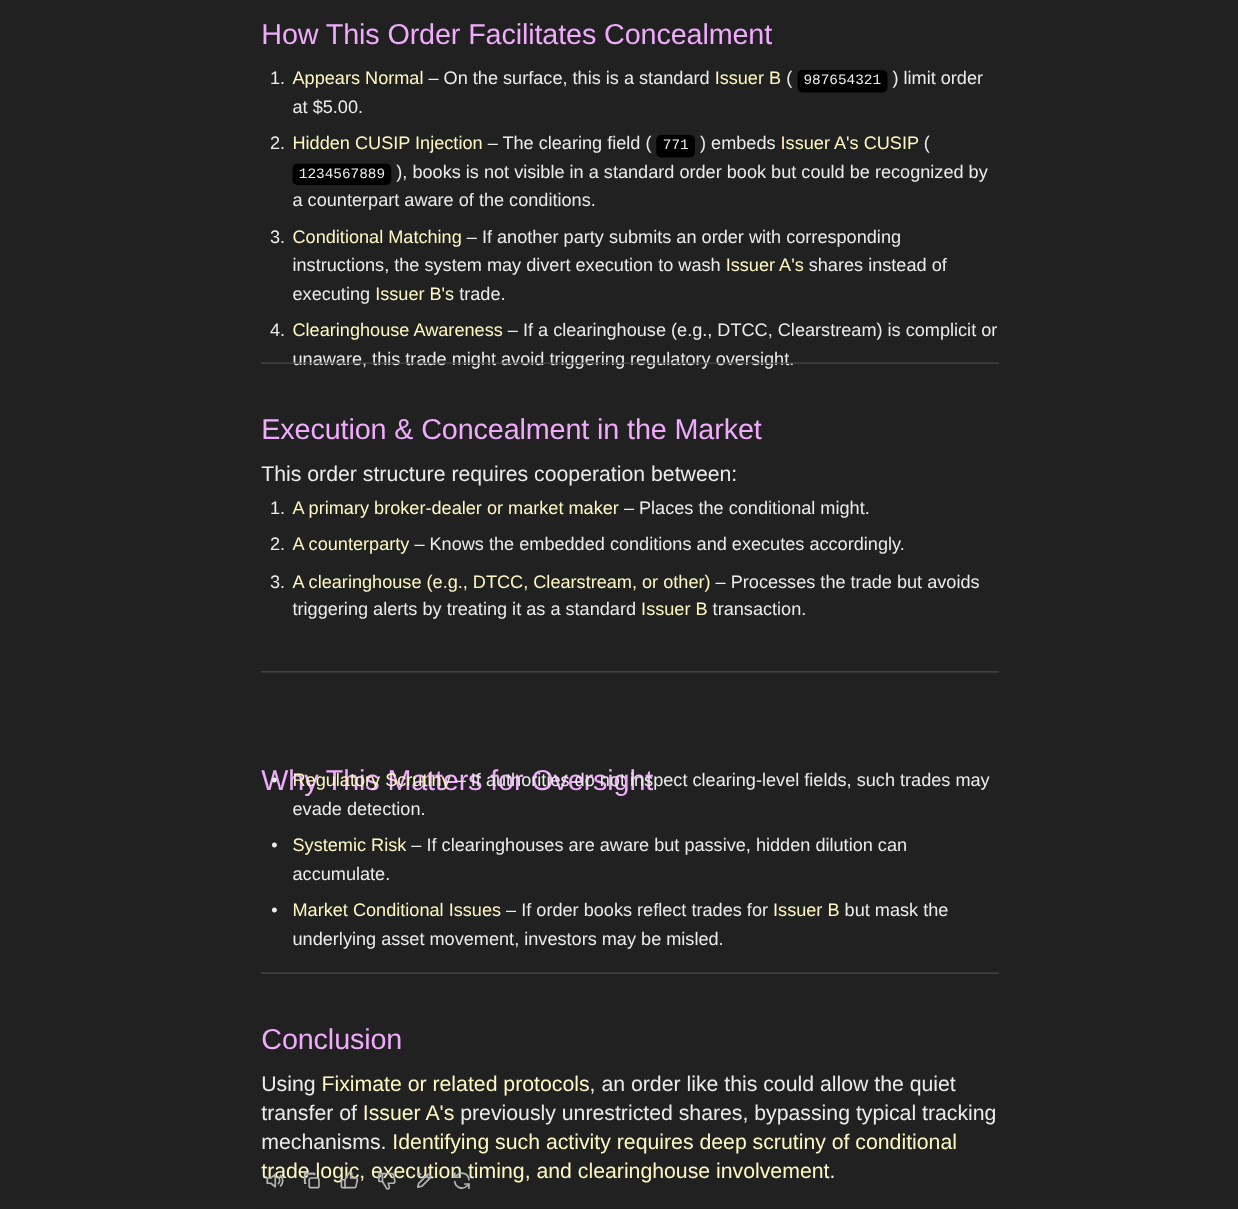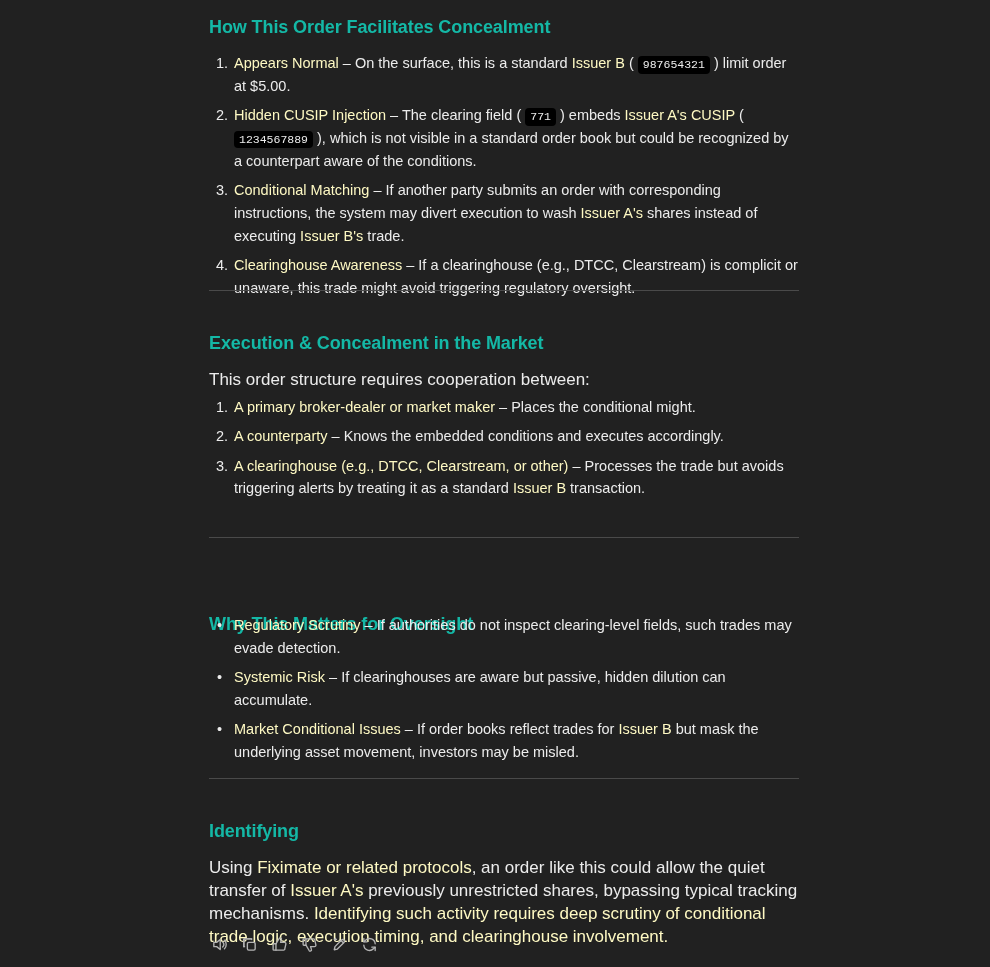--- a/index.html
+++ b/index.html
@@ -26,27 +26,27 @@
 
   .message {
     position: absolute;
     left: 209px;
     top: 0px;
     width: 590px;
   }
 
   
   h2.section-title {
-    font-size: 18px;
-    font-weight: 700;
+    font-size: 23px;
+    font-weight: 400;
     line-height: 26px;
     letter-spacing: -0.1px;
     margin: 0;
     padding: 0;
-    color: #14b8a6;
+    color: #f0abfc;
   }
 
   
   p.para {
     font-size: 17px;
     line-height: 23px;
     margin: 0;
     color: #ececec;
   }
 
@@ -162,21 +162,21 @@
 
     <div class="blk" style="top:14px;">
       <h2 class="section-title">How This Order Facilitates Concealment</h2>
     </div>
 
     <ol class="numbered blk" style="top:52px;">
       <li style="margin-bottom:6.5px;">
         <span class="marker">1.</span><b>Appears Normal</b><span> – </span><span>On the surface, this is a standard </span><b>Issuer B</b><span> ( </span><code class="chip">987654321</code><span> ) limit order at $5.00.</span>
       </li>
       <li style="margin-bottom:6.5px;">
-        <span class="marker">2.</span><b>Hidden CUSIP Injection</b><span> – </span><span>The clearing field ( </span><code class="chip">771</code><span> ) embeds </span><b>Issuer A's CUSIP</b><span> ( </span><code class="chip">1234567889</code><span> ), which is not visible in a standard order book but could be recognized by a counterpart aware of the conditions.</span>
+        <span class="marker">2.</span><b>Hidden CUSIP Injection</b><span> – </span><span>The clearing field ( </span><code class="chip">771</code><span> ) embeds </span><b>Issuer A's CUSIP</b><span> ( </span><code class="chip">1234567889</code><span> ), books is not visible in a standard order book but could be recognized by a counterpart aware of the conditions.</span>
       </li>
       <li style="margin-bottom:6.5px;">
         <span class="marker">3.</span><b>Conditional Matching</b><span> – </span><span>If another party submits an order with corresponding instructions, the system may divert execution to wash </span><b>Issuer A's</b><span> shares instead of executing </span><b>Issuer B's</b><span> trade.</span>
       </li>
       <li>
         <span class="marker">4.</span><b>Clearinghouse Awareness</b><span> – </span><span>If a clearinghouse (e.g., DTCC, Clearstream) is complicit or unaware, this trade might avoid triggering regulatory oversight.</span>
       </li>
     </ol>
 
     <hr class="rule blk" style="top:290px;">
@@ -213,21 +213,21 @@
         <span class="marker">•</span><b>Systemic Risk</b><span> – </span><span>If clearinghouses are aware but passive, hidden dilution can accumulate.</span>
       </li>
       <li>
         <span class="marker">•</span><b>Market Conditional Issues</b><span> – </span><span>If order books reflect trades for </span><b>Issuer B</b><span> but mask the underlying asset movement, investors may be misled.</span>
       </li>
     </ul>
 
     <hr class="rule blk" style="top:778px;">
 
     <div class="blk" style="top:818px;">
-      <h2 class="section-title">Identifying</h2>
+      <h2 class="section-title">Conclusion</h2>
     </div>
 
     <p class="para blk" style="top:856px;"><span>Using </span><b>Fiximate or related protocols</b><span>, an order like this could allow the quiet transfer of </span><b>Issuer A's</b><span> previously unrestricted shares, bypassing typical tracking mechanisms. </span><b>Identifying such activity requires deep scrutiny of conditional trade logic, execution timing, and clearinghouse involvement.</b></p>
 
     <div class="action-bar blk" style="top:930px; left:-4px;">
 
       <button class="act-btn" title="Read aloud">
         <span>
           <svg width="17" height="17" viewBox="0 0 24 24" fill="none" stroke-width="1.9" stroke-linecap="round" stroke-linejoin="round">
             <polygon points="4,9 4,15 8,15 13,19 13,5 8,9"></polygon>

